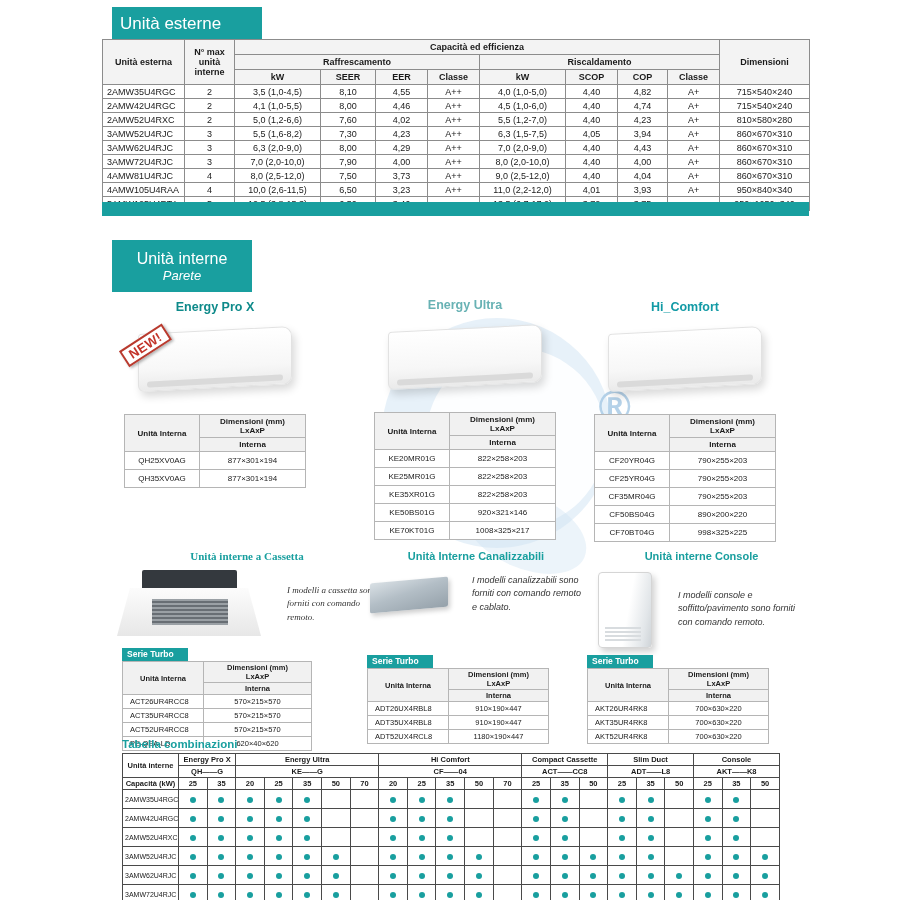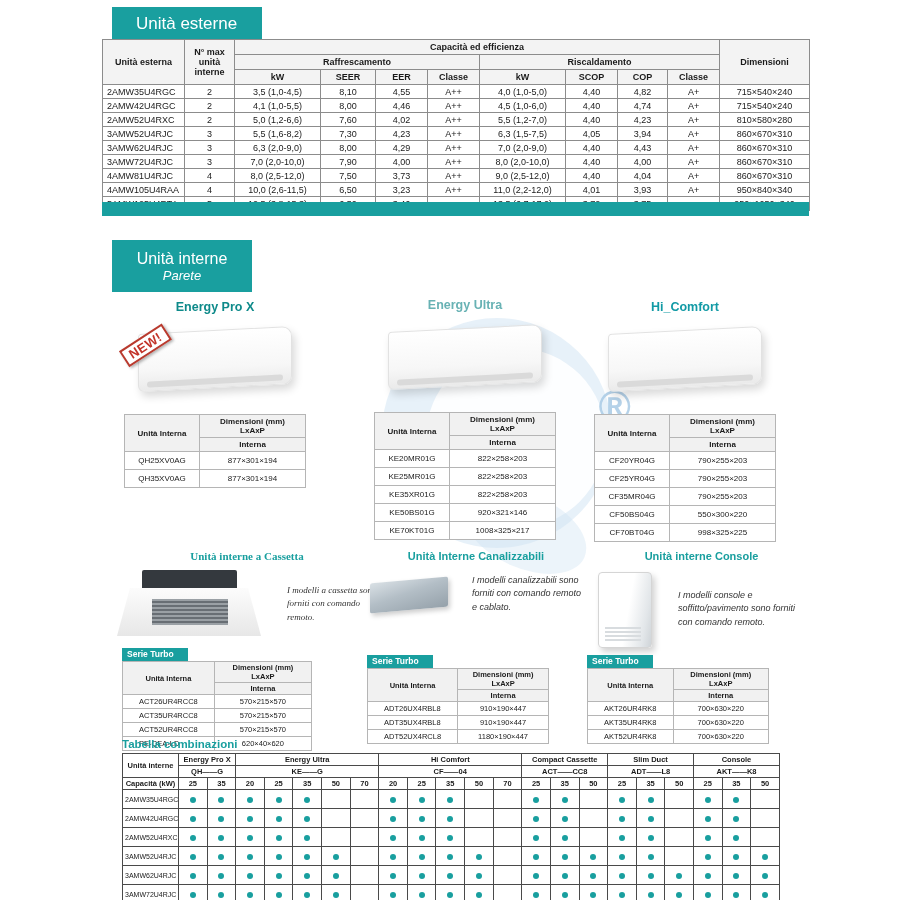--- a/index.html
+++ b/index.html
@@ -3,21 +3,21 @@
 <meta charset="utf-8">
 <style>
   :root { --accent:#199f9f; }
   html,body { margin:0; padding:0; background:#fff; }
   .page { position:relative; width:900px; height:900px; background:#fff;
           font-family:"Liberation Sans", sans-serif; color:#1a1a1a; overflow:hidden; }
 
   
   .title-box { position:absolute; background:var(--accent); color:#fff; }
   #outdoor-title-box { left:112px; top:7px; width:150px; height:34px;
-     font-size:17px; display:flex; align-items:center; padding-left:24px; box-sizing:border-box; }
+     font-size:17px; display:flex; align-items:center; padding-left:8px; box-sizing:border-box; }
   #indoor-title-box { left:112px; top:240px; width:140px; height:52px; text-align:center;
      display:flex; flex-direction:column; justify-content:center; }
   #indoor-title-box .l1 { font-size:16px; }
   #indoor-title-box .l2 { font-size:13px; font-style:italic; }
   #teal-bar { position:absolute; left:102px; top:202px; width:707px; height:14px; background:var(--accent); }
 
   
   #outdoor-table { position:absolute; left:102px; top:39px; width:707px;
      border-collapse:collapse; table-layout:fixed; }
   #outdoor-table th, #outdoor-table td { border:1px solid #8c8c8c; text-align:center; }
@@ -94,21 +94,21 @@
 
   
   .serie { position:absolute; z-index:1; }
   #serie-cassetta { left:122px; top:643px; width:190px; }
   #serie-canal    { left:367px; top:650px; width:182px; }
   #serie-console  { left:587px; top:650px; width:182px; }
   .serie-tab { display:inline-block; background:var(--accent); color:#fff; font-weight:bold;
      font-size:8.5px; padding:1px 14px 2px 5px; }
   .serie-table { border-collapse:collapse; width:100%; background:#fff; }
   .serie-table th { border:1px solid #b5b5b5; background:#f1f1f1; font-size:7.5px; font-weight:bold; padding:1px 2px; }
-  .serie-table td { border:1px solid #b5b5b5; font-size:7.5px; padding:1px 16px; height:11px; background:#fff; }
+  .serie-table td { border:1px solid #b5b5b5; font-size:7.5px; padding:1px 7px; height:11px; background:#fff; }
   .serie-table td.c-model { text-align:left; }
   .serie-table td.c-val { text-align:center; }
   .serie-table .w-model { width:76px; }
 
   
   #combo { position:absolute; left:122px; top:738px; width:658px; z-index:1; }
   .combo-title { font-weight:bold; font-size:11.5px; color:var(--accent); margin-bottom:3px; }
   #combo-table { width:658px; table-layout:fixed; border-collapse:collapse; background:#fff; }
   #combo-table th, #combo-table td { border:1px solid #4a4a4a; text-align:center; overflow:hidden; }
   #combo-table th { font-size:7.5px; font-weight:bold; padding:0; height:11px; }
@@ -389,21 +389,21 @@
           <tr>
             <td class="c-model">CF25YR04G</td>
             <td class="c-val">790×255×203</td>
           </tr>
           <tr>
             <td class="c-model">CF35MR04G</td>
             <td class="c-val">790×255×203</td>
           </tr>
           <tr>
             <td class="c-model">CF50BS04G</td>
-            <td class="c-val">550×300×220</td>
+            <td class="c-val">890×200×220</td>
           </tr>
           <tr>
             <td class="c-model">CF70BT04G</td>
             <td class="c-val">998×325×225</td>
           </tr>
         </tbody>
     </table>
   </div>
 
   <div class="section" id="sec-cassetta">

